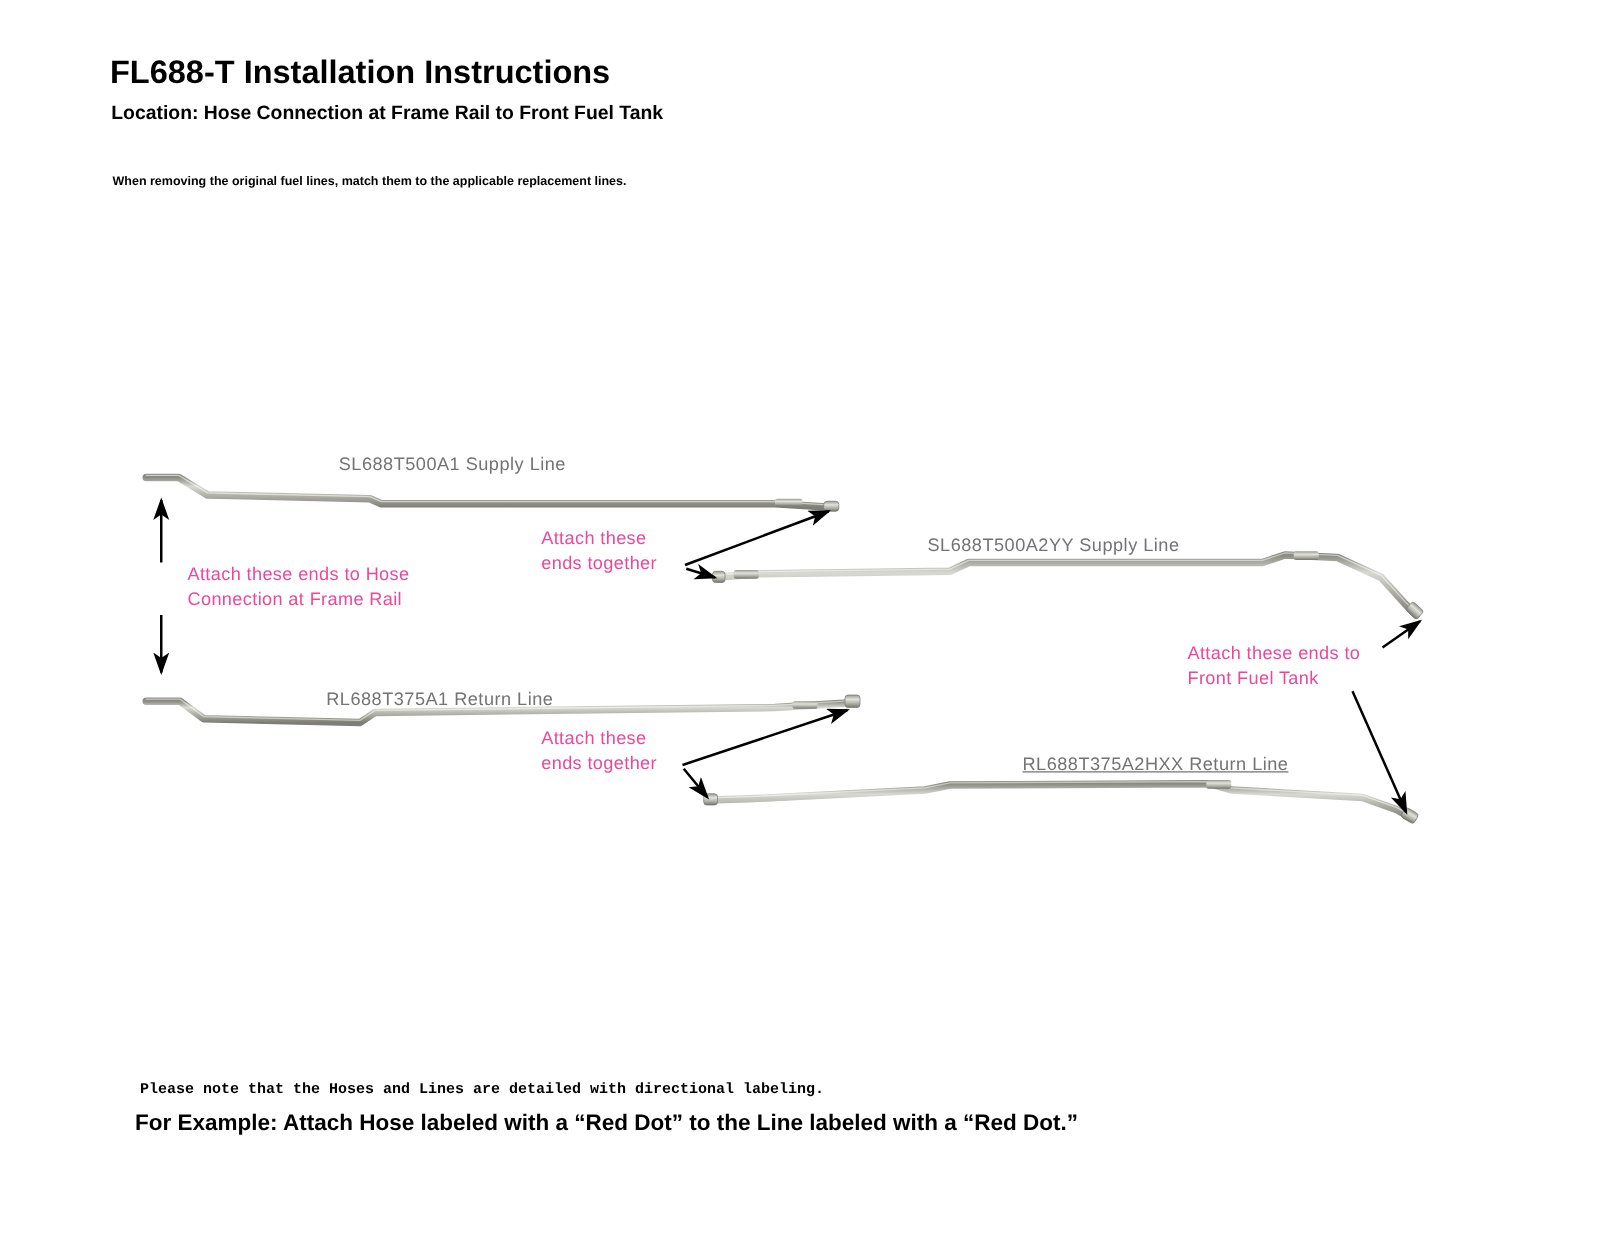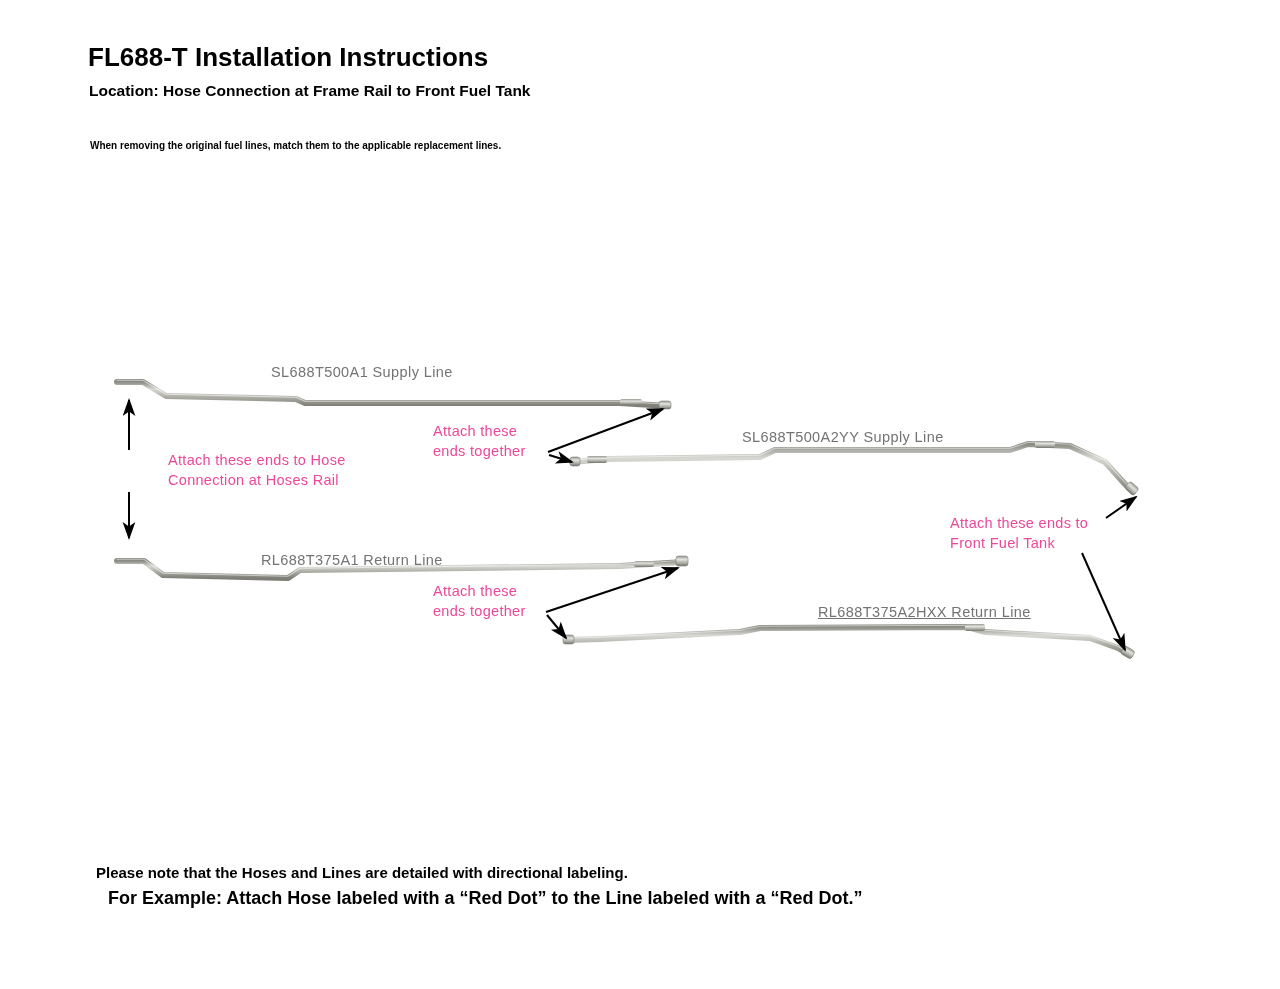--- a/index.html
+++ b/index.html
@@ -41,25 +41,26 @@
   .instruction {
     position: absolute;
     left: 90px;
     top: 140px;
     font-size: 10px;
     font-weight: bold;
     white-space: nowrap;
   }
   .note-line-1 {
     position: absolute;
-    left: 96px;
+    left: 112px;
     top: 864px;
-    font-size: 15px;
-    font-weight: bold;
-    white-space: nowrap;
+    font-size: 12px;
+    font-weight: bold;
+    white-space: nowrap;
+    font-family: Liberation Mono, monospace;
   }
   .note-line-2 {
     position: absolute;
     left: 108px;
     top: 888px;
     font-size: 18px;
     font-weight: bold;
     white-space: nowrap;
   }
   .part-label {
@@ -98,23 +99,23 @@
   <div class="instruction">When removing the original fuel lines, match them to the applicable replacement lines.</div>
 
   <div class="part-label" style="left:271px; top:364px;">SL688T500A1 Supply Line</div>
 
   <div class="part-label" style="left:742px; top:429px;">SL688T500A2YY Supply Line</div>
 
   <div class="part-label" style="left:261px; top:552px;">RL688T375A1 Return Line</div>
 
   <div class="part-label" style="left:818px; top:604px;text-decoration:underline;">RL688T375A2HXX Return Line</div>
 
-  <div class="callout" style="left:168px; top:450px;">
+  <div class="callout" style="left:150px; top:450px;">
     <div>Attach these ends to Hose</div>
-    <div>Connection at Hoses Rail</div>
+    <div>Connection at Frame Rail</div>
   </div>
 
   <div class="callout" style="left:433px; top:421px;">
     <div>Attach these</div>
     <div>ends together</div>
   </div>
 
   <div class="callout" style="left:433px; top:581px;">
     <div>Attach these</div>
     <div>ends together</div>

